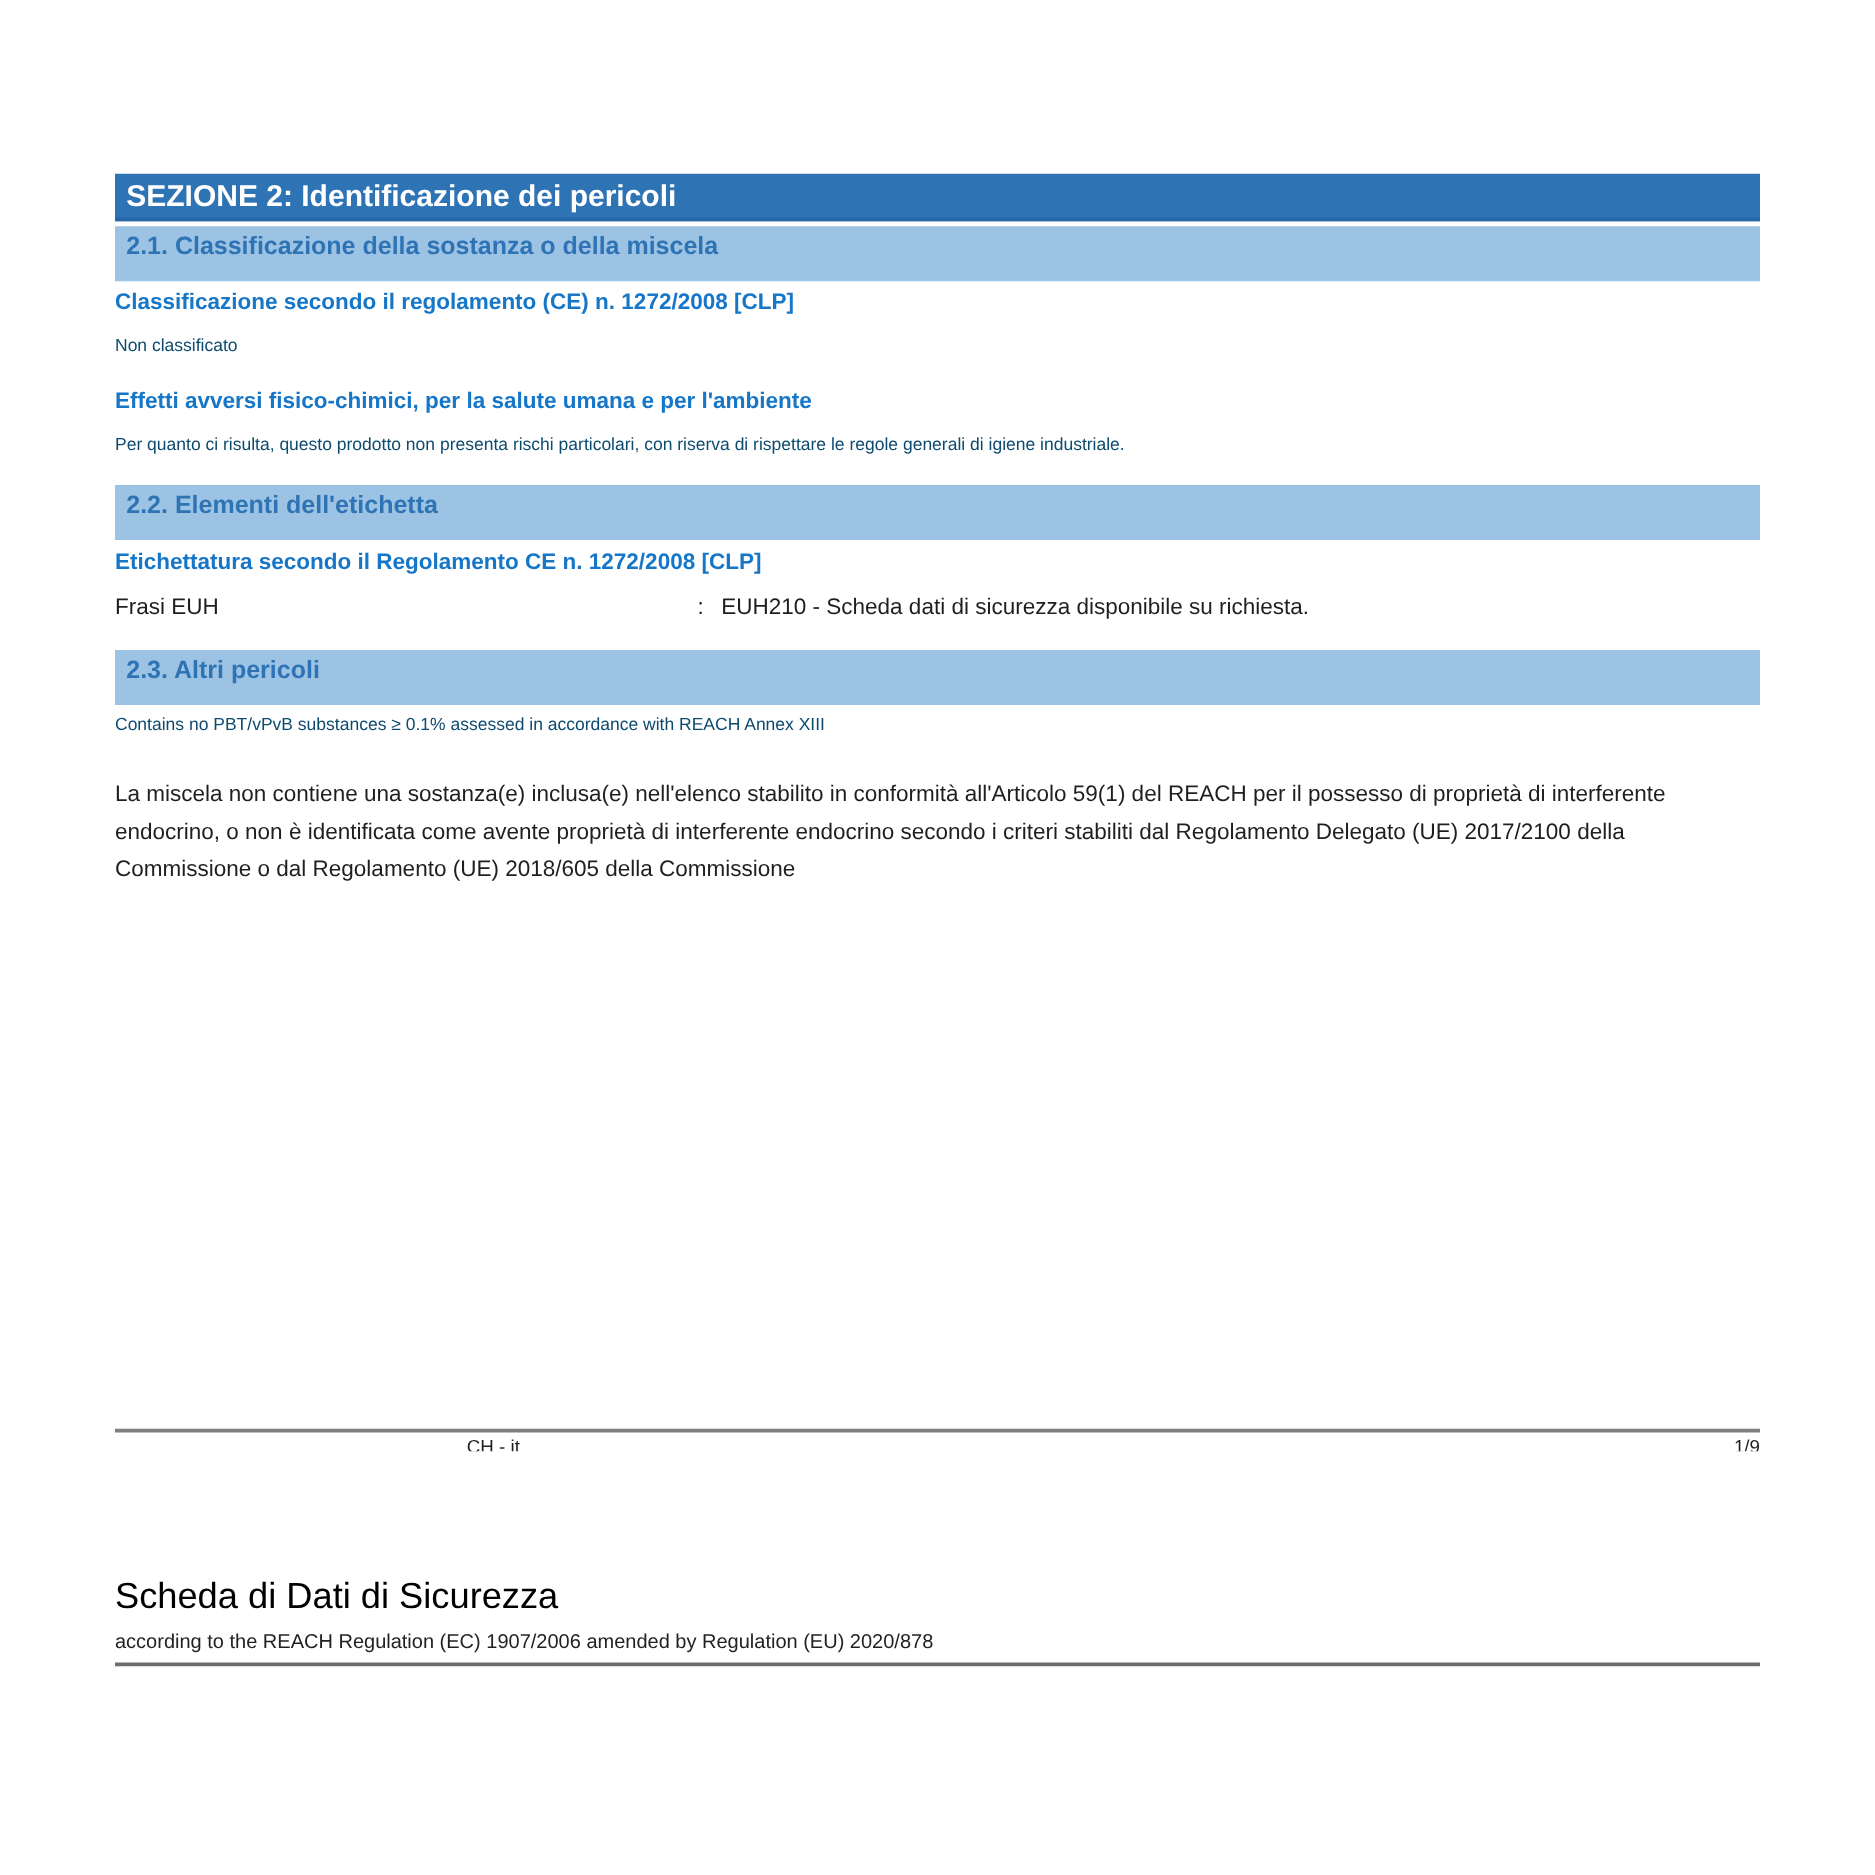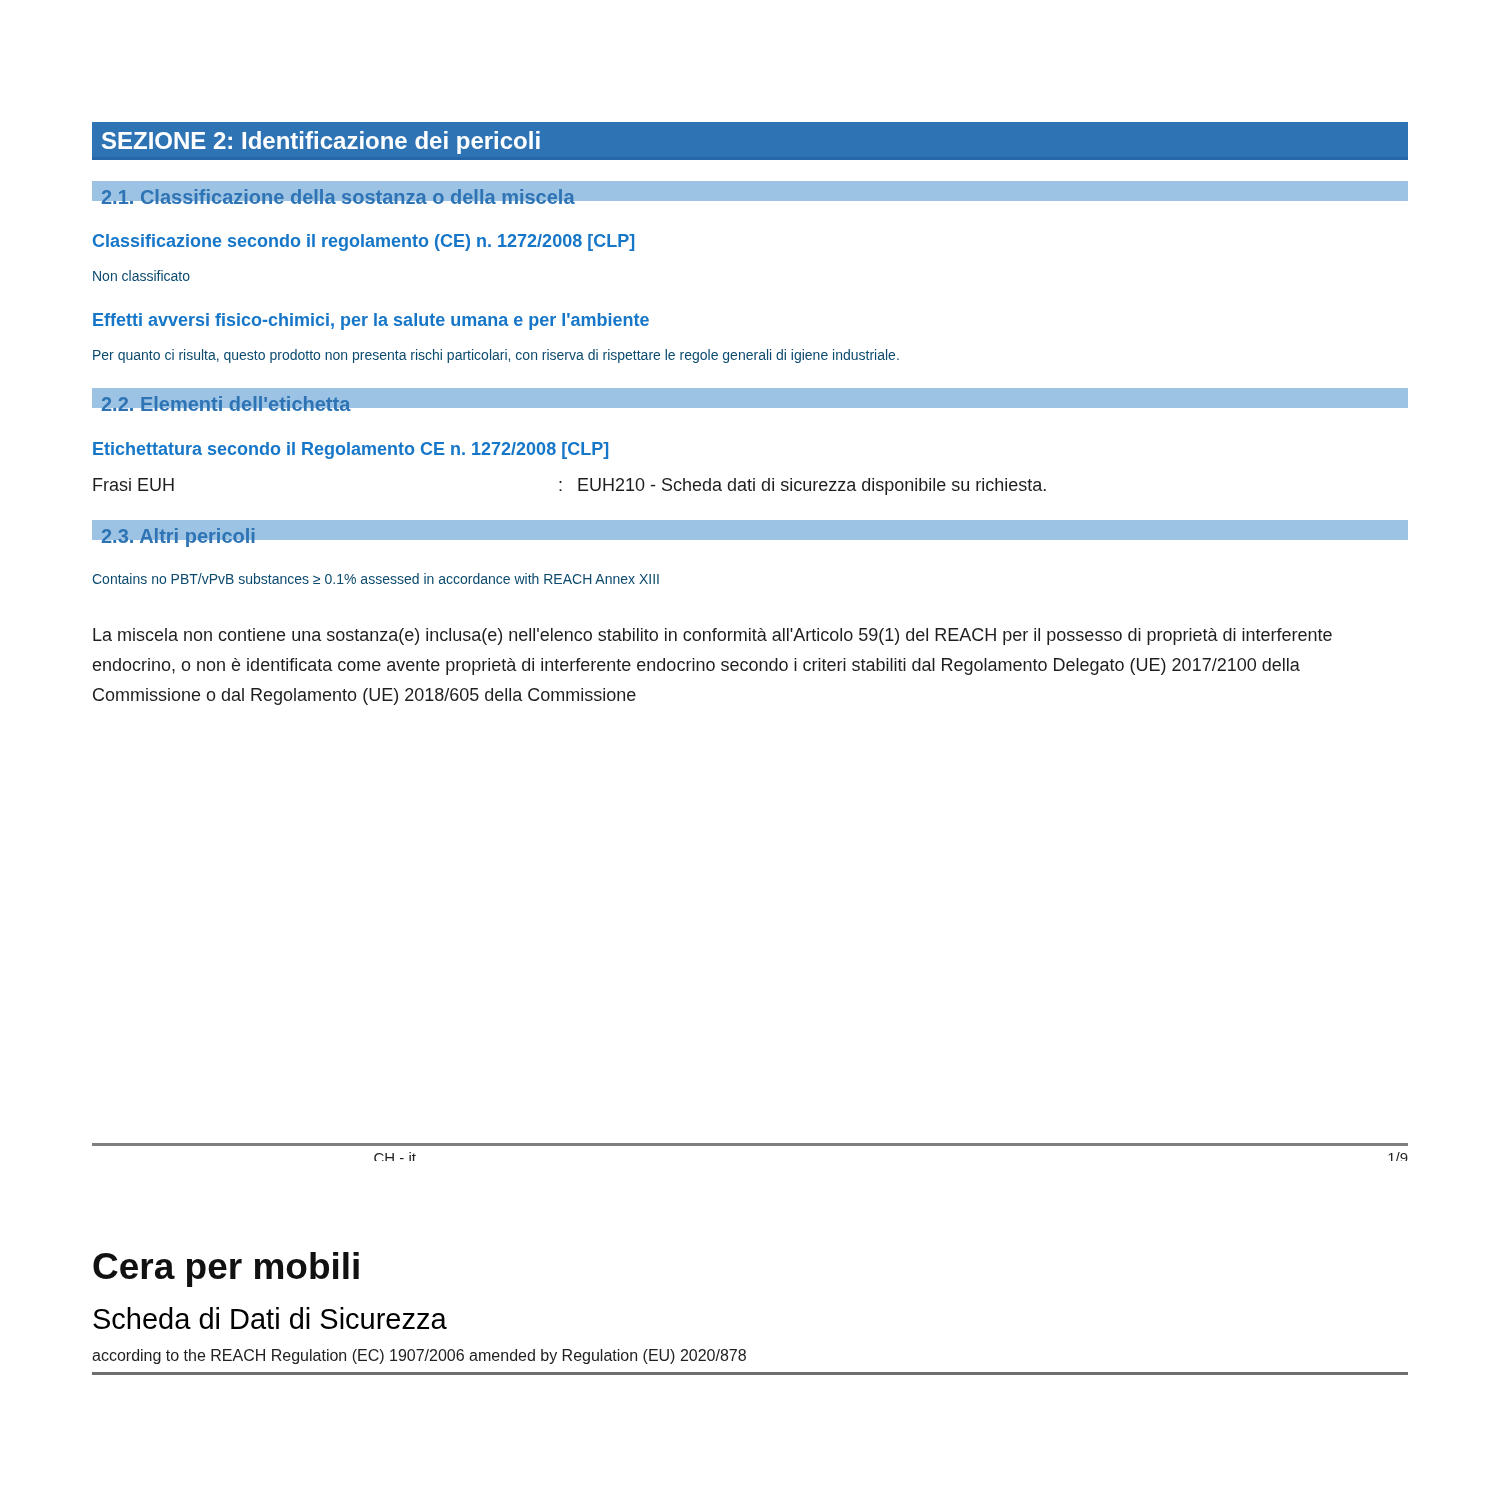--- a/index.html
+++ b/index.html
@@ -26,27 +26,28 @@
   .bar-dark {
     background: #2e74b5;
     color: #ffffff;
     font-weight: bold;
     font-size: 24px;
     height: 38px;
     line-height: 38px;
     padding-left: 9px;
     box-sizing: border-box;
     border-bottom: 3px solid #2767a8;
+    margin-top: 17px;
   }
   .bar-light {
     background: #9cc2e4;
     color: #2e74b5;
     font-weight: bold;
     font-size: 20px;
-    height: 20px;
+    height: 44px;
     line-height: 32px;
     padding-left: 9px;
     box-sizing: border-box;
   }
   .h-blue {
     color: #1676c8;
     font-weight: bold;
     font-size: 18px;
     line-height: 22px;
   }
@@ -153,19 +154,18 @@
   <div class="abs para" style="top:620px;">La miscela non contiene una sostanza(e) inclusa(e) nell'elenco stabilito in conformità all'Articolo 59(1) del REACH per il possesso di proprietà di interferente endocrino, o non è identificata come avente proprietà di interferente endocrino secondo i criteri stabiliti dal Regolamento Delegato (UE) 2017/2100 della Commissione o dal Regolamento (UE) 2018/605 della Commissione</div>
 
   <div class="abs footer" style="top:1143px;">
     <div class="footer-row">
       <span class="footer-mid">CH - it</span>
       <span class="footer-right">1/9</span>
     </div>
   </div>
 
   <div class="abs" style="top:1246px;">
-    <h1 class="product-title">Cera per mobili</h1>
     <h2 class="doc-type">Scheda di Dati di Sicurezza</h2>
     <div class="regulation">according to the REACH Regulation (EC) 1907/2006 amended by Regulation (EU) 2020/878</div>
     <div class="header-rule"></div>
   </div>
 
 </div>
 
 </body></html>

